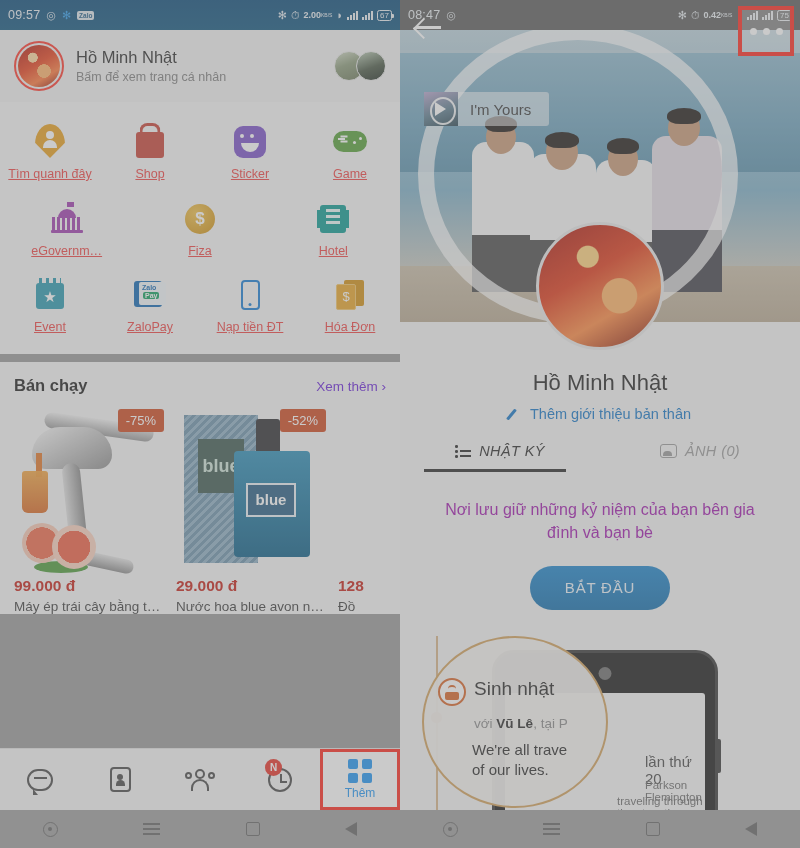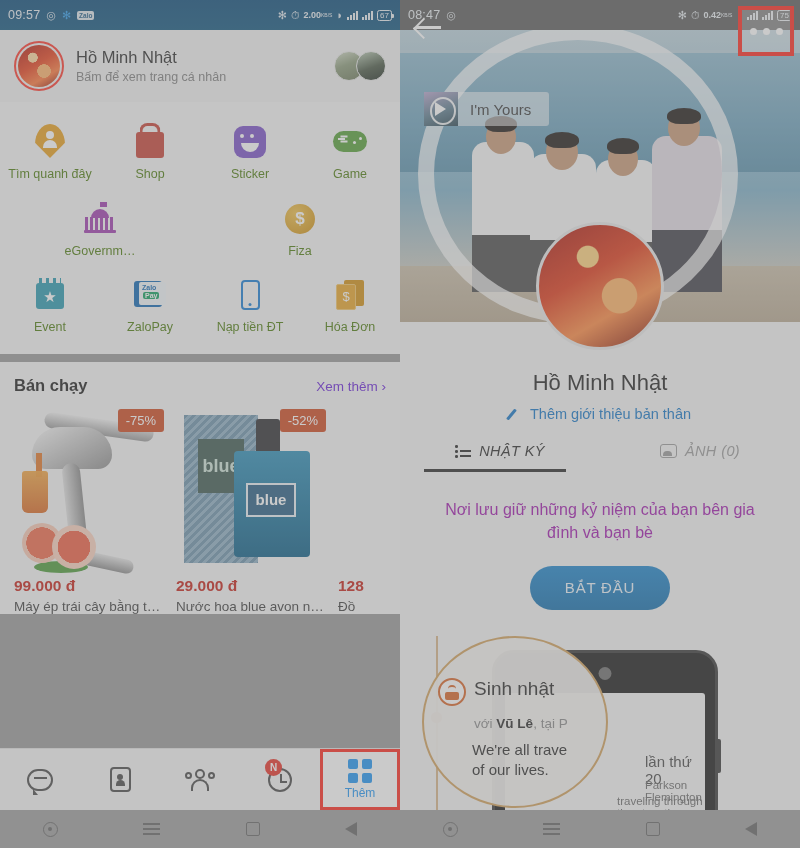--- a/index.html
+++ b/index.html
@@ -100,21 +100,21 @@
 
   .grid-card {
     position: relative; z-index: 5;
     background: #f7f7f7; padding: 14px 0 8px;
   }
   .grid-row { display: flex; }
   .grid-cell {
     flex: 1; display: flex; flex-direction: column; align-items: center;
     padding: 8px 2px 10px;
   }
-  .grid-cell .lbl { font-size: 12.5px; color: #4d7c0f; margin-top: 9px; text-align: center; line-height: 1.25; max-width: 86px; }
+  .grid-cell .lbl { font-size: 12.5px; color: #ef4444; margin-top: 9px; text-align: center; line-height: 1.25; max-width: 86px; text-decoration: underline; }
   .ico-box { width: 34px; height: 34px; position: relative; }
 
   
   .ic-pin { width:30px;height:34px;margin:0 auto;
     background:#e8a020; border-radius:50% 50% 50% 50%/60% 60% 40% 40%;
     clip-path: polygon(50% 100%, 0 55%, 0 0, 100% 0, 100% 55%); position:relative;}
   .ic-pin::before{content:"";position:absolute;left:50%;top:7px;transform:translateX(-50%);
     width:8px;height:8px;border-radius:50%;background:#fff;}
   .ic-pin::after{content:"";position:absolute;left:50%;top:16px;transform:translateX(-50%);
     width:14px;height:8px;border-radius:7px 7px 0 0;background:#fff;}
@@ -509,20 +509,26 @@
               </div>
           </div>
           <div class="lbl">eGovernm…</div>
         </div>
         <div class="grid-cell">
           <div class="ico-box">
               <div class="ic-coin"></div>
             </div>
           <div class="lbl">Fiza</div>
         </div>
+        <div class="grid-cell">
+          <div class="ico-box">
+              <div class="ic-hotel"></div>
+            </div>
+          <div class="lbl">Hotel</div>
+        </div>
       </div>
       <div class="grid-row">
         <div class="grid-cell">
           <div class="ico-box">
             <div class="ic-cal">
                 <span class="rings"></span>
                 <span class="star">★</span>
               </div>
           </div>
           <div class="lbl">Event</div>

